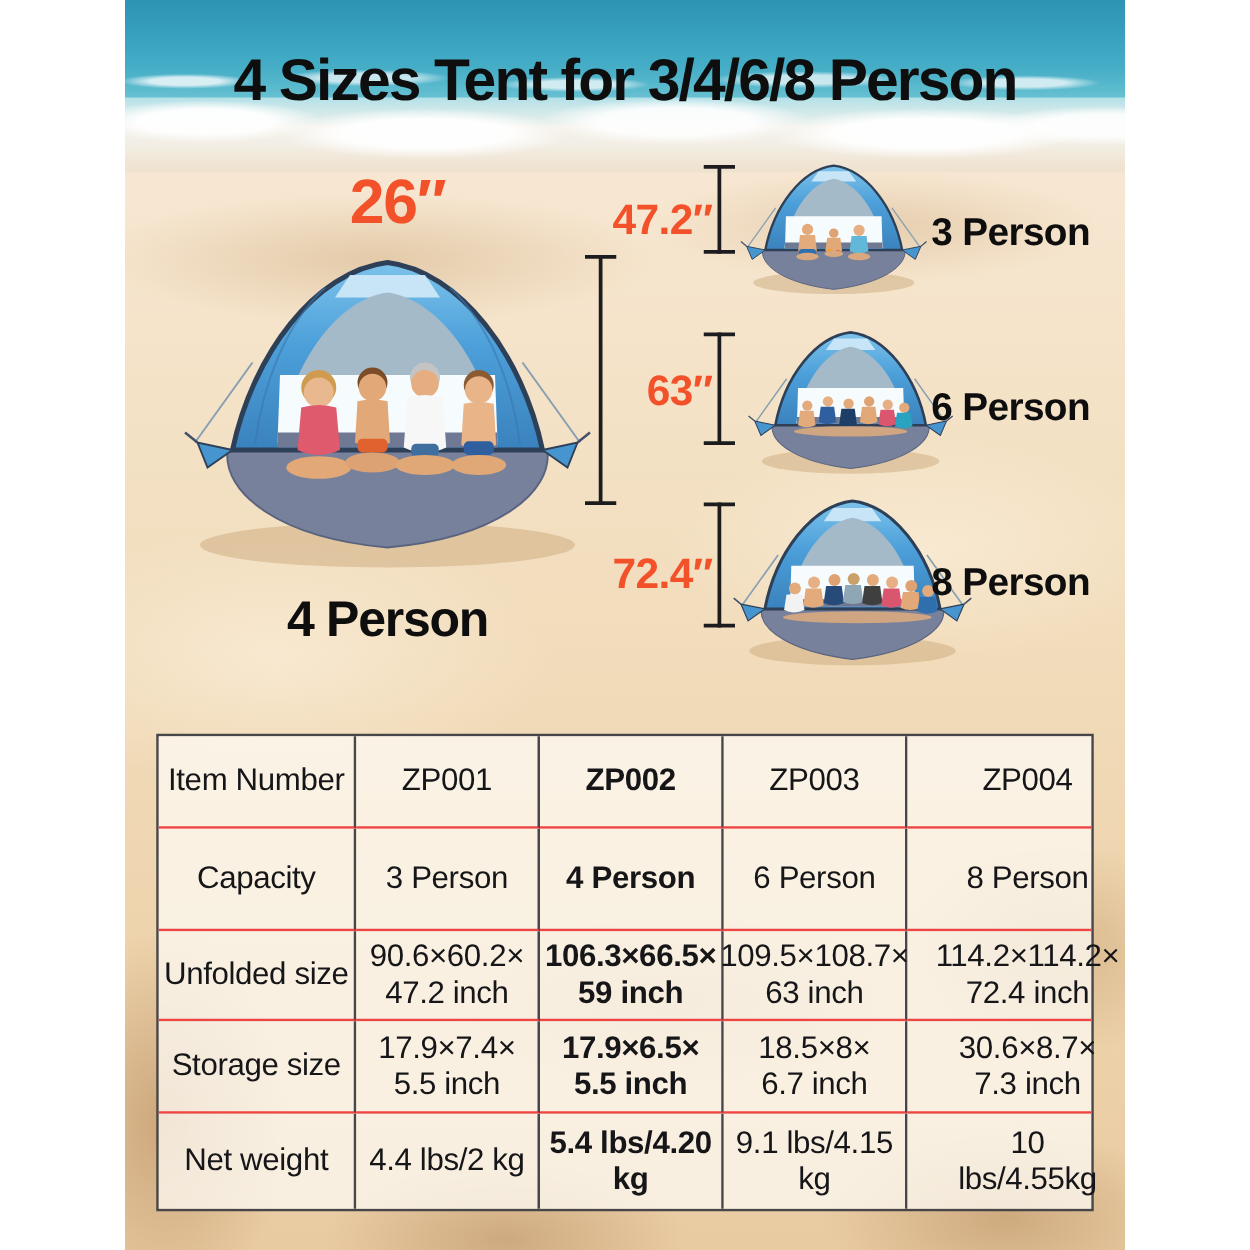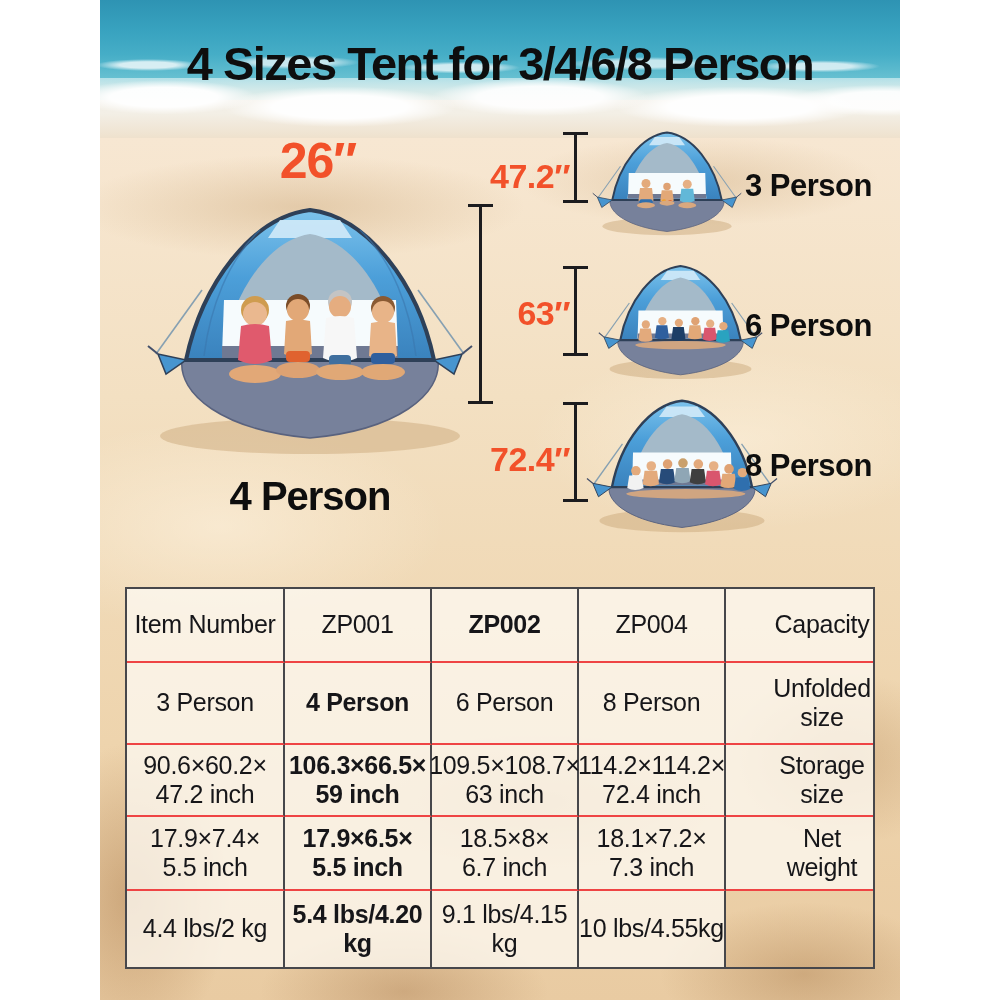--- a/index.html
+++ b/index.html
@@ -224,20 +224,23 @@
       <div class="tcell">
           <span>Item Number</span>
         </div>
       <div class="tcell">
           <span>ZP001</span>
         </div>
       <div class="tcell hl">
           <span>ZP002</span>
         </div>
       <div class="tcell">
+          <span>ZP003</span>
+        </div>
+      <div class="tcell">
           <span>ZP004</span>
         </div>
 
       <div class="tcell">
           <span>Capacity</span>
         </div>
       <div class="tcell">
           <span>3 Person</span>
         </div>
       <div class="tcell hl">
@@ -279,21 +282,21 @@
         </div>
       <div class="tcell hl">
           <span>17.9×6.5×</span>
           <span>5.5 inch</span>
         </div>
       <div class="tcell">
           <span>18.5×8×</span>
           <span>6.7 inch</span>
         </div>
       <div class="tcell">
-          <span>18.1×7.2×</span>
+          <span>30.6×8.7×</span>
           <span>7.3 inch</span>
         </div>
 
       <div class="tcell">
           <span>Net weight</span>
         </div>
       <div class="tcell">
           <span>4.4 lbs/2 kg</span>
         </div>
       <div class="tcell hl">

